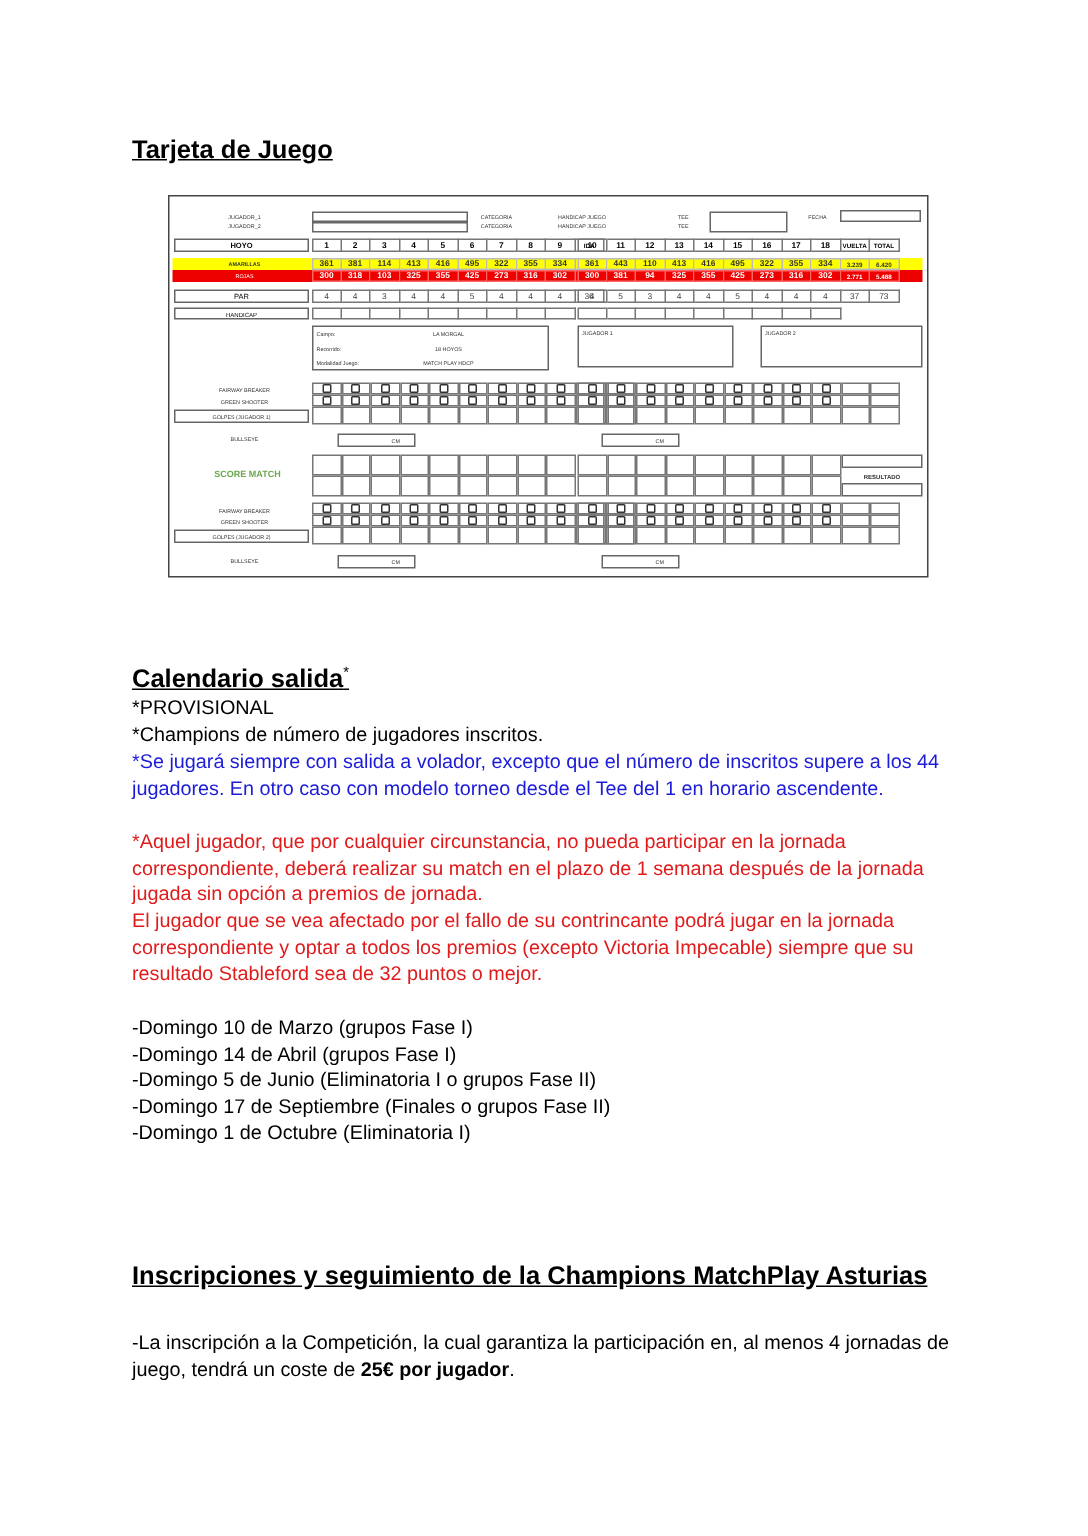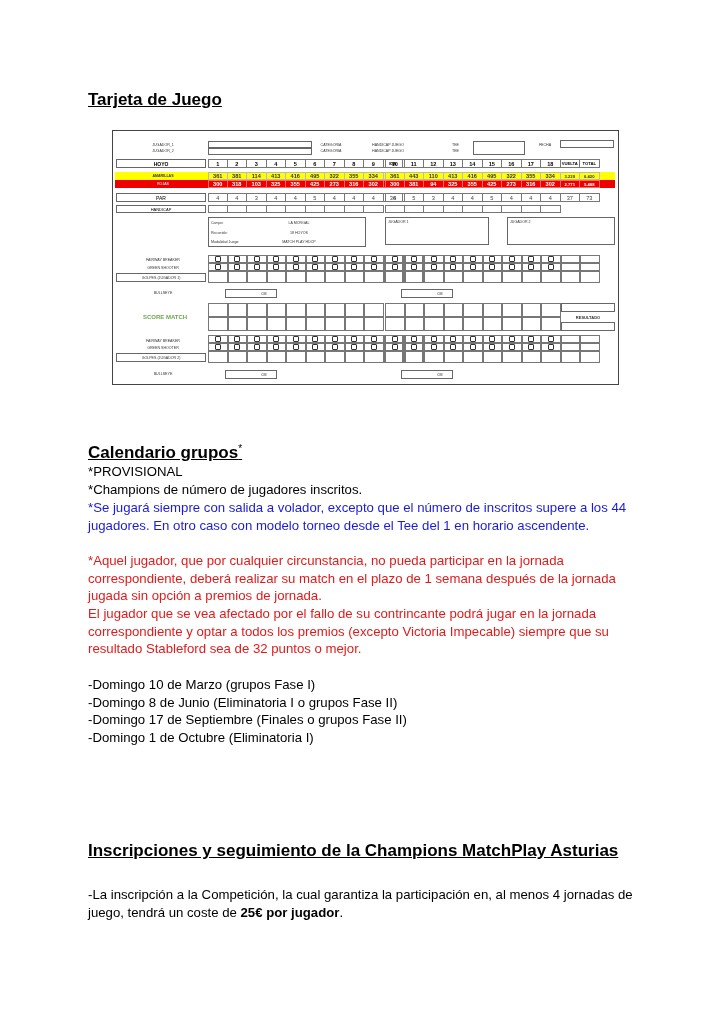--- a/index.html
+++ b/index.html
@@ -548,27 +548,28 @@
 
   <div class="lbl" style="left:20px;top:241px;width:60px;">BULLSEYE</div>
   <div class="box" style="left:112px;top:239px;width:52px;height:9px;">
     <div class="lbl" style="left:35px;top:2px;">CM</div>
   </div>
   <div class="box" style="left:288px;top:239px;width:52px;height:9px;">
     <div class="lbl" style="left:35px;top:2px;">CM</div>
   </div>
 </div>
 
-<div class="h1" style="top:443px;"><span>Calendario grupos</span><span class="ast">*</span></div>
+<div class="h1" style="top:443px;"><span>Calendario salida</span><span class="ast">*</span></div>
 <div class="txt" style="top:463px;">*PROVISIONAL</div>
 <div class="txt" style="top:481px;">*Champions de número de jugadores inscritos.</div>
 <div class="txt blue" style="top:499px;">*Se jugará siempre con salida a volador, excepto que el número de inscritos supere a los 44 jugadores. En otro caso con modelo torneo desde el Tee del 1 en horario ascendente.</div>
 <div class="txt red" style="top:552px;">*Aquel jugador, que por cualquier circunstancia, no pueda participar en la jornada correspondiente, deberá realizar su match en el plazo de 1 semana después de la jornada jugada sin opción a premios de jornada.</div>
 <div class="txt red" style="top:605px;">El jugador que se vea afectado por el fallo de su contrincante podrá jugar en la jornada correspondiente y optar a todos los premios (excepto Victoria Impecable) siempre que su resultado Stableford sea de 32 puntos o mejor.</div>
 <div class="txt" id="dates" style="top:676px;">
     <div>-Domingo 10 de Marzo (grupos Fase I)</div>
-    <div>-Domingo 8 de Junio (Eliminatoria I o grupos Fase II)</div>
+    <div>-Domingo 14 de Abril (grupos Fase I)</div>
+    <div>-Domingo 5 de Junio (Eliminatoria I o grupos Fase II)</div>
     <div>-Domingo 17 de Septiembre (Finales o grupos Fase II)</div>
     <div>-Domingo 1 de Octubre (Eliminatoria I)</div>
   </div>
 
 <div class="h1" style="top:841px;">Inscripciones y seguimiento de la Champions MatchPlay Asturias</div>
 <div class="txt" style="top:886px;"><span>-La inscripción a la Competición, la cual garantiza la participación en, al menos 4 jornadas de juego, tendrá un coste de </span><b>25€ por jugador</b><span>.</span></div>
 
 </body></html>

